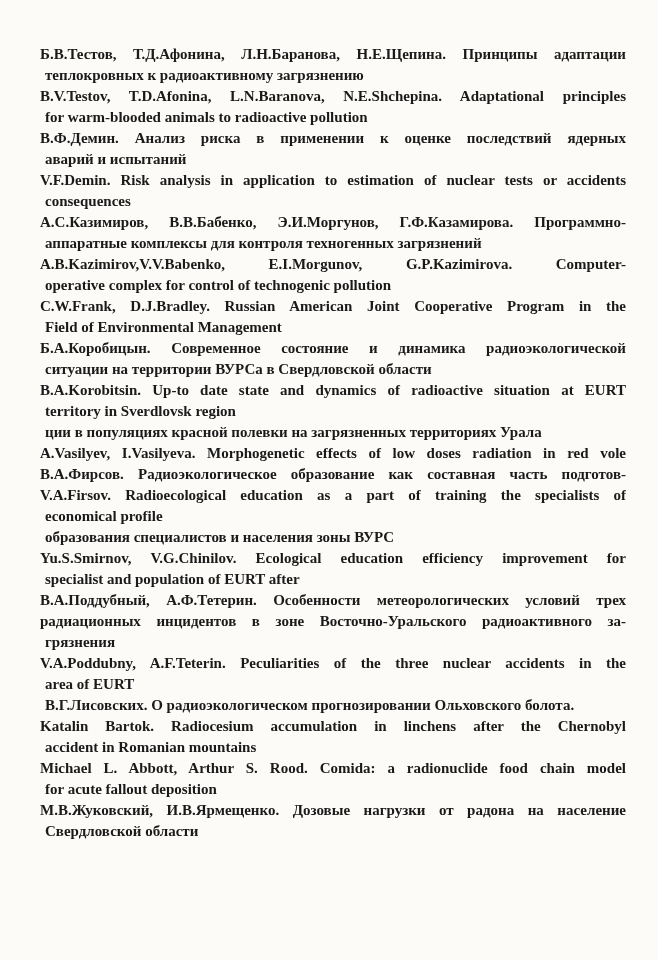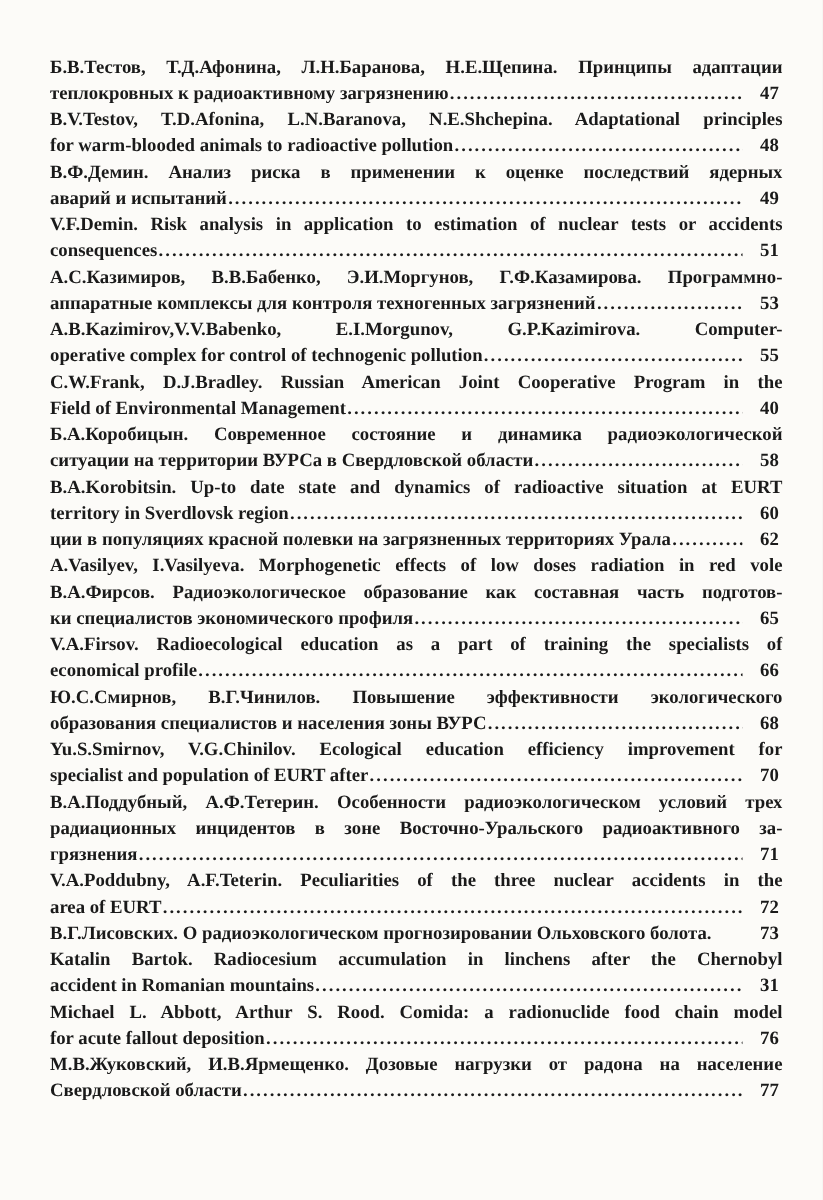--- a/index.html
+++ b/index.html
@@ -23,21 +23,21 @@
     font-weight: 700;
     font-size: 15px;
     line-height: 21px;
     color: #1a1a1a;
   }
   .line { height: 21px; overflow: hidden; }
   .fill-line {
     text-align: justify;
     text-align-last: justify;
   }
-  .num-line { display: flex; align-items: baseline; }
+  .num-line { display: flex; align-items: baseline; flex-direction: column; }
   .num-line .text { flex: 0 0 auto; white-space: nowrap; }
   .leader {
     flex: 1 1 auto;
     min-width: 0;
     overflow: hidden;
     white-space: nowrap;
     margin-left: 1px;
   }
   .leader::after {
     content: "...........................................................................................................................................................";
@@ -155,57 +155,47 @@
       <div class="line fill-line">
     <span class="text">A.Vasilyev, I.Vasilyeva. Morphogenetic effects of low doses radiation in red vole</span>
     
     
   </div>
       <div class="line fill-line">
     <span class="text">В.А.Фирсов. Радиоэкологическое образование как составная часть подготов-</span>
     
     
   </div>
-      <div class="line num-line">
-    <span class="text">ки специалистов экономического профиля</span>
-    <span class="leader"></span>
-    <span class="num">65</span>
-  </div>
       <div class="line fill-line">
     <span class="text">V.A.Firsov. Radioecological education as a part of training the specialists of</span>
     
     
   </div>
       <div class="line num-line">
     <span class="text">economical profile</span>
     <span class="leader"></span>
     <span class="num">66</span>
   </div>
-      <div class="line fill-line">
-    <span class="text">Ю.С.Смирнов, В.Г.Чинилов. Повышение эффективности экологического</span>
-    
-    
-  </div>
       <div class="line num-line">
     <span class="text">образования специалистов и населения зоны ВУРС</span>
     <span class="leader"></span>
     <span class="num">68</span>
   </div>
       <div class="line fill-line">
     <span class="text">Yu.S.Smirnov, V.G.Chinilov. Ecological education efficiency improvement for</span>
     
     
   </div>
       <div class="line num-line">
     <span class="text">specialist and population of EURT after</span>
     <span class="leader"></span>
     <span class="num">70</span>
   </div>
       <div class="line fill-line">
-    <span class="text">В.А.Поддубный, А.Ф.Тетерин. Особенности радиоэкологическом условий трех</span>
+    <span class="text">В.А.Поддубный, А.Ф.Тетерин. Особенности метеорологических условий трех</span>
     
     
   </div>
       <div class="line fill-line">
     <span class="text">радиационных инцидентов в зоне Восточно-Уральского радиоактивного за-</span>
     
     
   </div>
       <div class="line num-line">
     <span class="text">грязнения</span>

